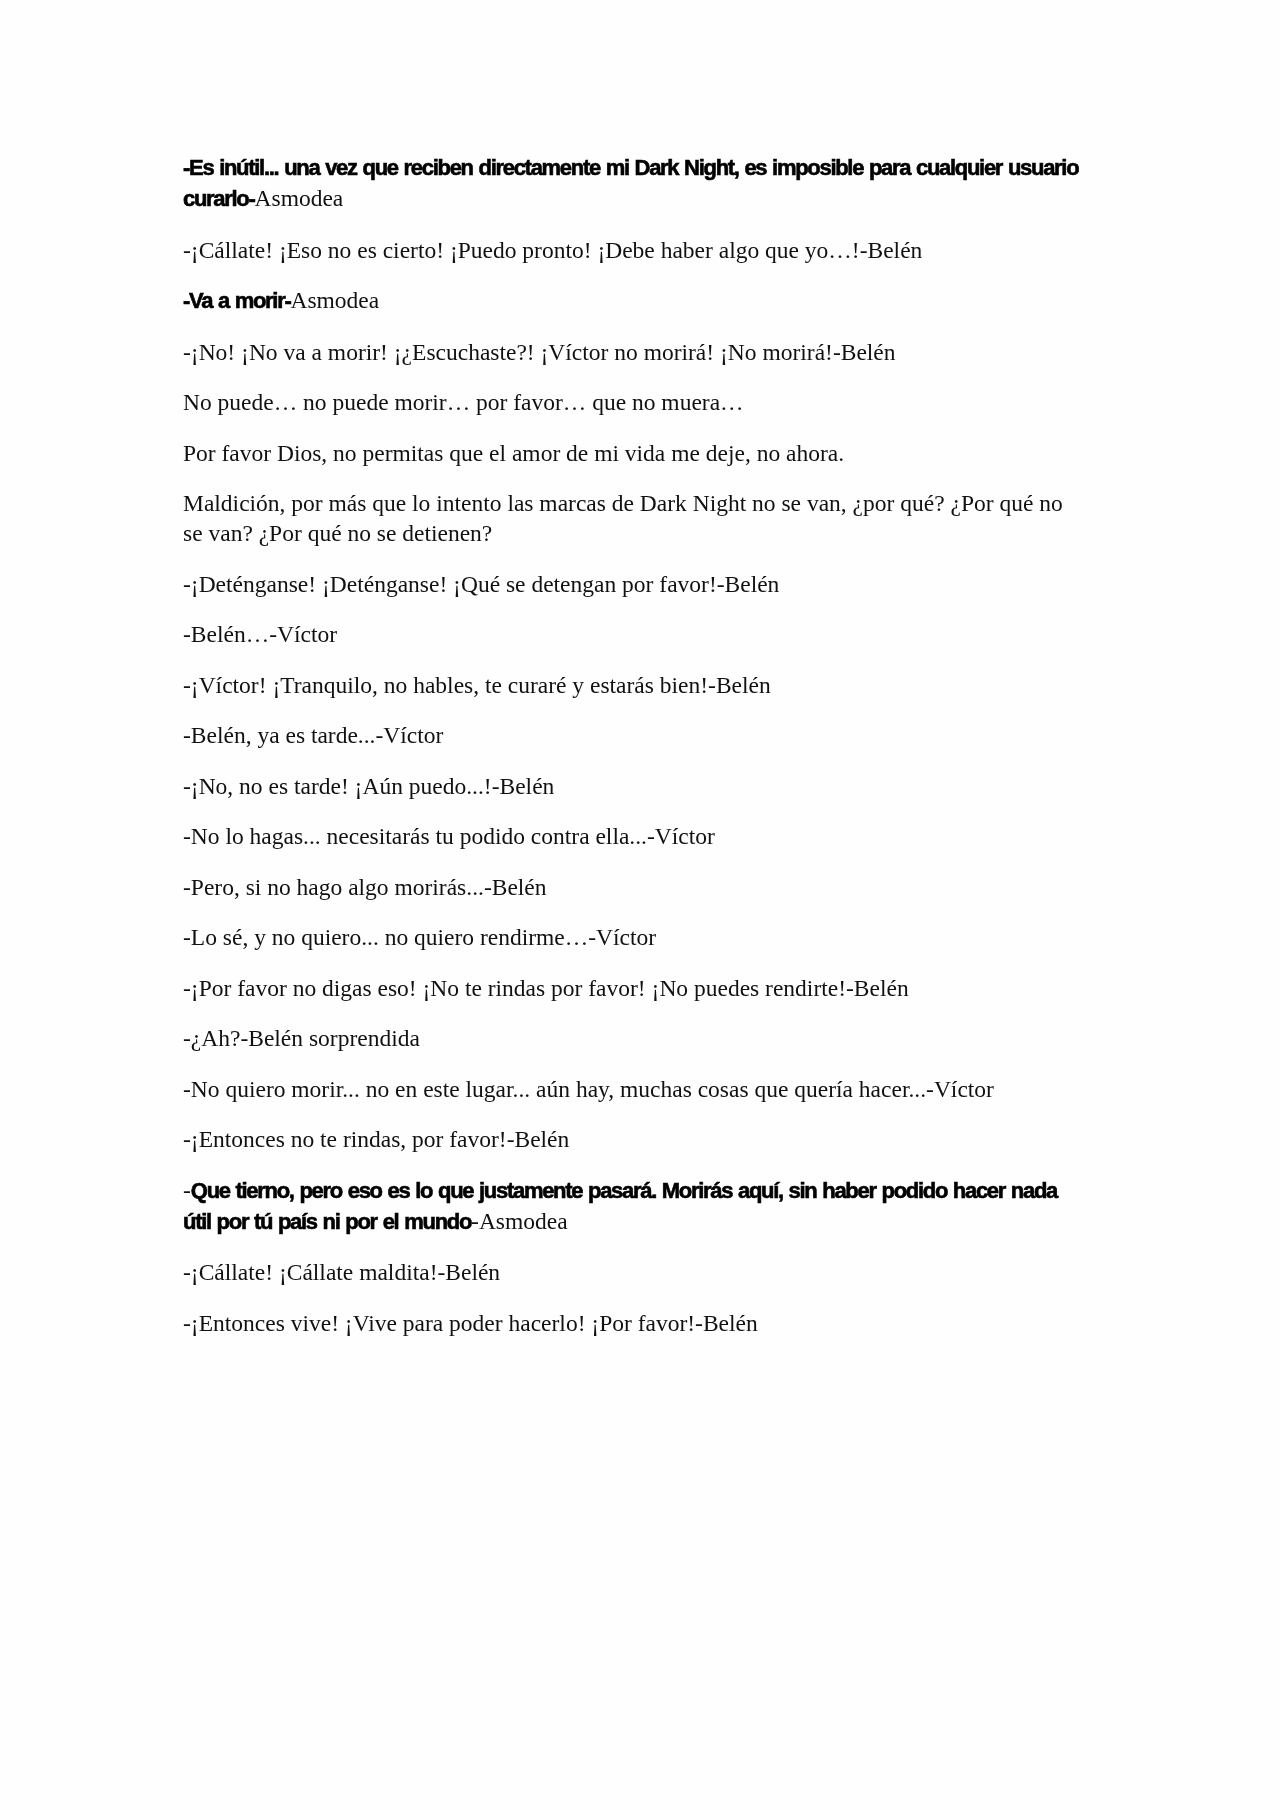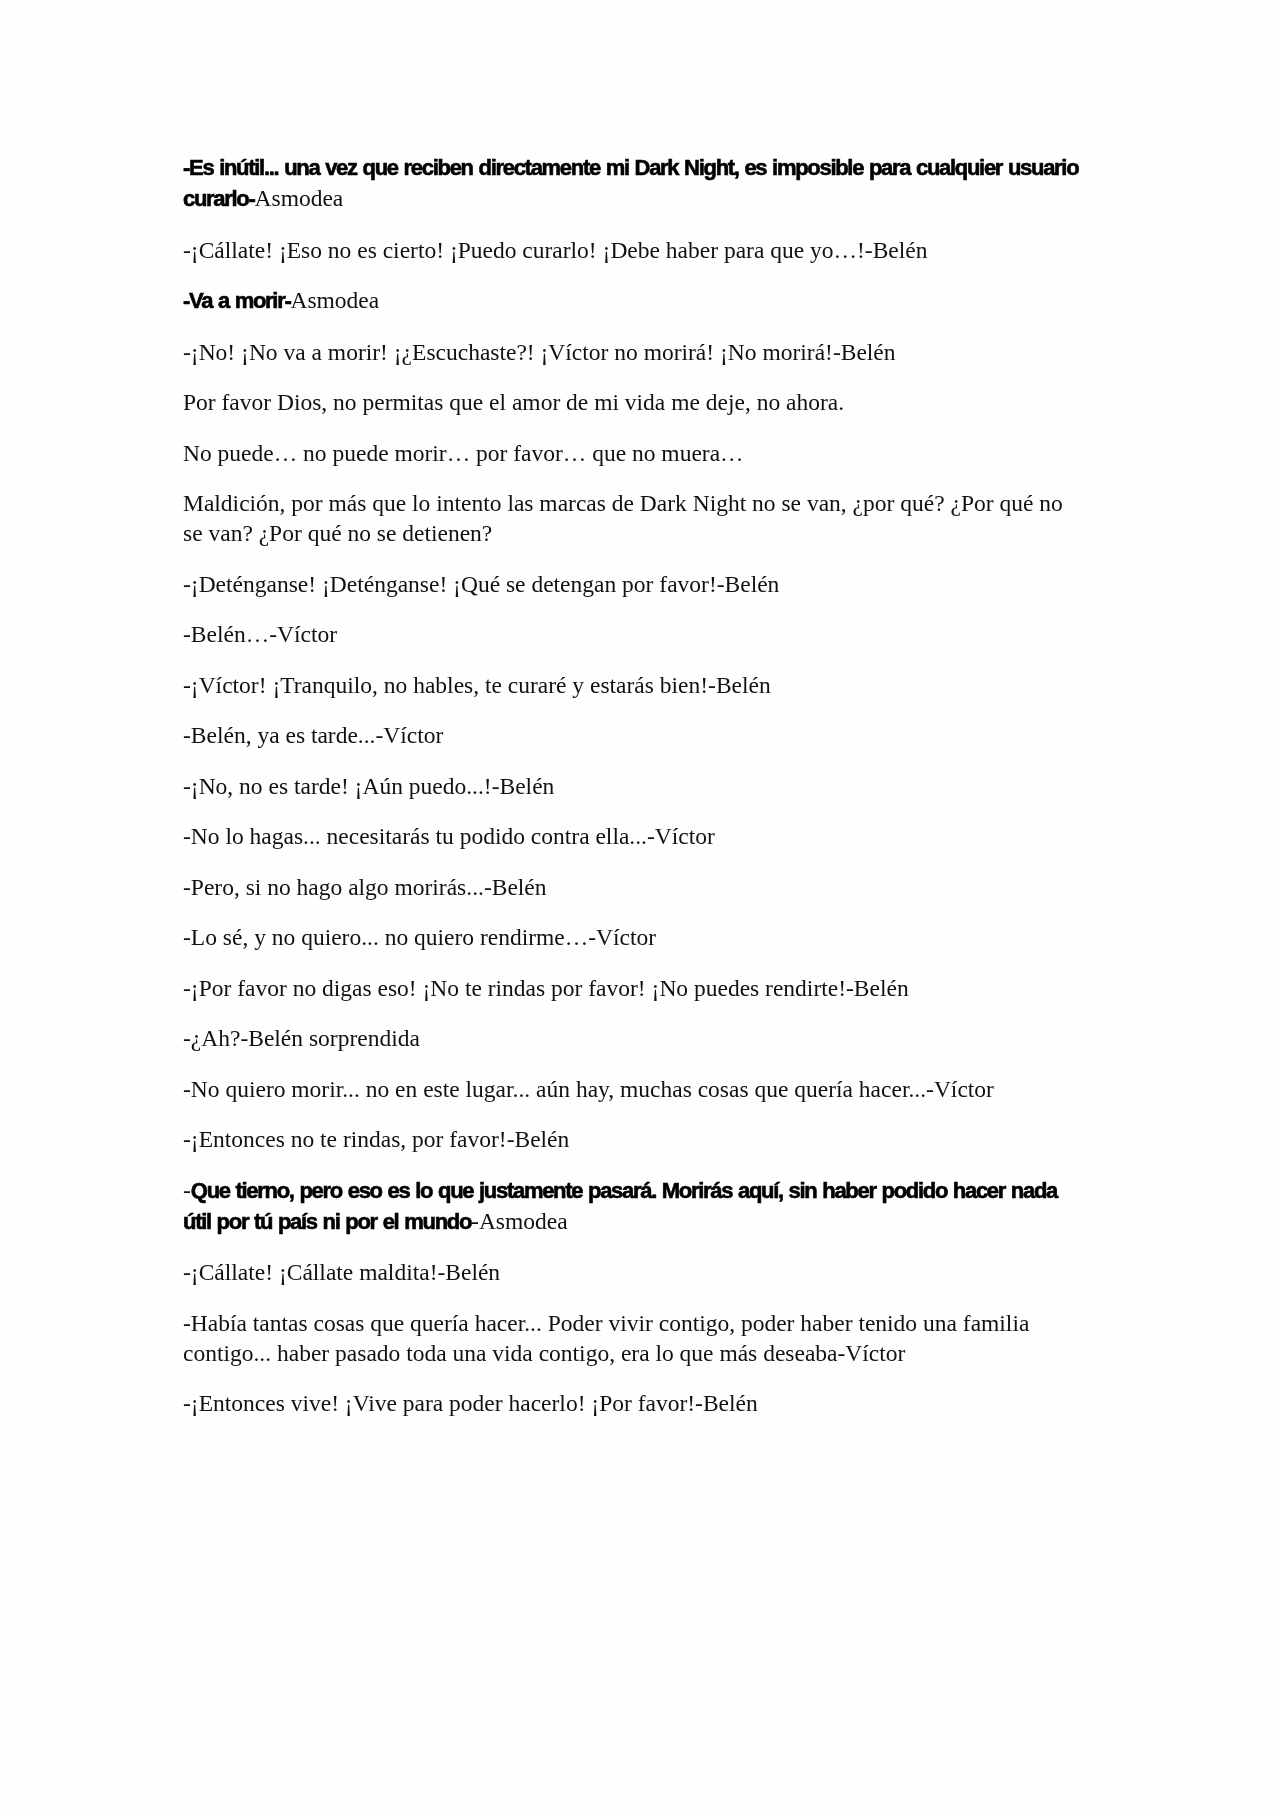--- a/index.html
+++ b/index.html
@@ -15,35 +15,34 @@
     font-weight: 900; font-size: 22px; letter-spacing: -1.3px;
     word-spacing: 1px; color: #000;
     -webkit-text-stroke: 0.6px #000;
   }
 </style>
 </head>
 <body>
 
 <div class="page">
   <p class="para"><span></span><span class="heavy">-Es inútil... una vez que reciben directamente mi Dark Night, es imposible para cualquier usuario curarlo-</span><span>Asmodea</span></p>
-  <p class="para"><span>-¡Cállate! ¡Eso no es cierto! ¡Puedo curarlo! ¡Debe haber para que yo…!-Belén</span></p>
+  <p class="para"><span>-¡Cállate! ¡Eso no es cierto! ¡Puedo pronto! ¡Debe haber algo que yo…!-Belén</span></p>
   <p class="para"><span class="heavy">-Va a morir-</span><span>Asmodea</span></p>
   <p class="para"><span>-¡No! ¡No va a morir! ¡¿Escuchaste?! ¡Víctor no morirá! ¡No morirá!-Belén</span></p>
+  <p class="para"><span>No puede… no puede morir… por favor… que no muera…</span></p>
   <p class="para"><span>Por favor Dios, no permitas que el amor de mi vida me deje, no ahora.</span></p>
-  <p class="para"><span>No puede… no puede morir… por favor… que no muera…</span></p>
   <p class="para"><span>Maldición, por más que lo intento las marcas de Dark Night no se van, ¿por qué? ¿Por qué no se van? ¿Por qué no se detienen?</span></p>
   <p class="para"><span>-¡Deténganse! ¡Deténganse! ¡Qué se detengan por favor!-Belén</span></p>
   <p class="para"><span>-Belén…-Víctor</span></p>
   <p class="para"><span>-¡Víctor! ¡Tranquilo, no hables, te curaré y estarás bien!-Belén</span></p>
   <p class="para"><span>-Belén, ya es tarde...-Víctor</span></p>
   <p class="para"><span>-¡No, no es tarde! ¡Aún puedo...!-Belén</span></p>
   <p class="para"><span>-No lo hagas... necesitarás tu podido contra ella...-Víctor</span></p>
   <p class="para"><span>-Pero, si no hago algo morirás...-Belén</span></p>
   <p class="para"><span>-Lo sé, y no quiero... no quiero rendirme…-Víctor</span></p>
   <p class="para"><span>-¡Por favor no digas eso! ¡No te rindas por favor! ¡No puedes rendirte!-Belén</span></p>
   <p class="para"><span>-¿Ah?-Belén sorprendida</span></p>
   <p class="para"><span>-No quiero morir... no en este lugar... aún hay, muchas cosas que quería hacer...-Víctor</span></p>
   <p class="para"><span>-¡Entonces no te rindas, por favor!-Belén</span></p>
   <p class="para"><span>-</span><span class="heavy">Que tierno, pero eso es lo que justamente pasará. Morirás aquí, sin haber podido hacer nada útil por tú país ni por el mundo</span><span>-Asmodea</span></p>
   <p class="para"><span>-¡Cállate! ¡Cállate maldita!-Belén</span></p>
-  <p class="para"><span>-Había tantas cosas que quería hacer... Poder vivir contigo, poder haber tenido una familia contigo... haber pasado toda una vida contigo, era lo que más deseaba-Víctor</span></p>
   <p class="para"><span>-¡Entonces vive! ¡Vive para poder hacerlo! ¡Por favor!-Belén</span></p>
 </div>
 
 </body></html>

